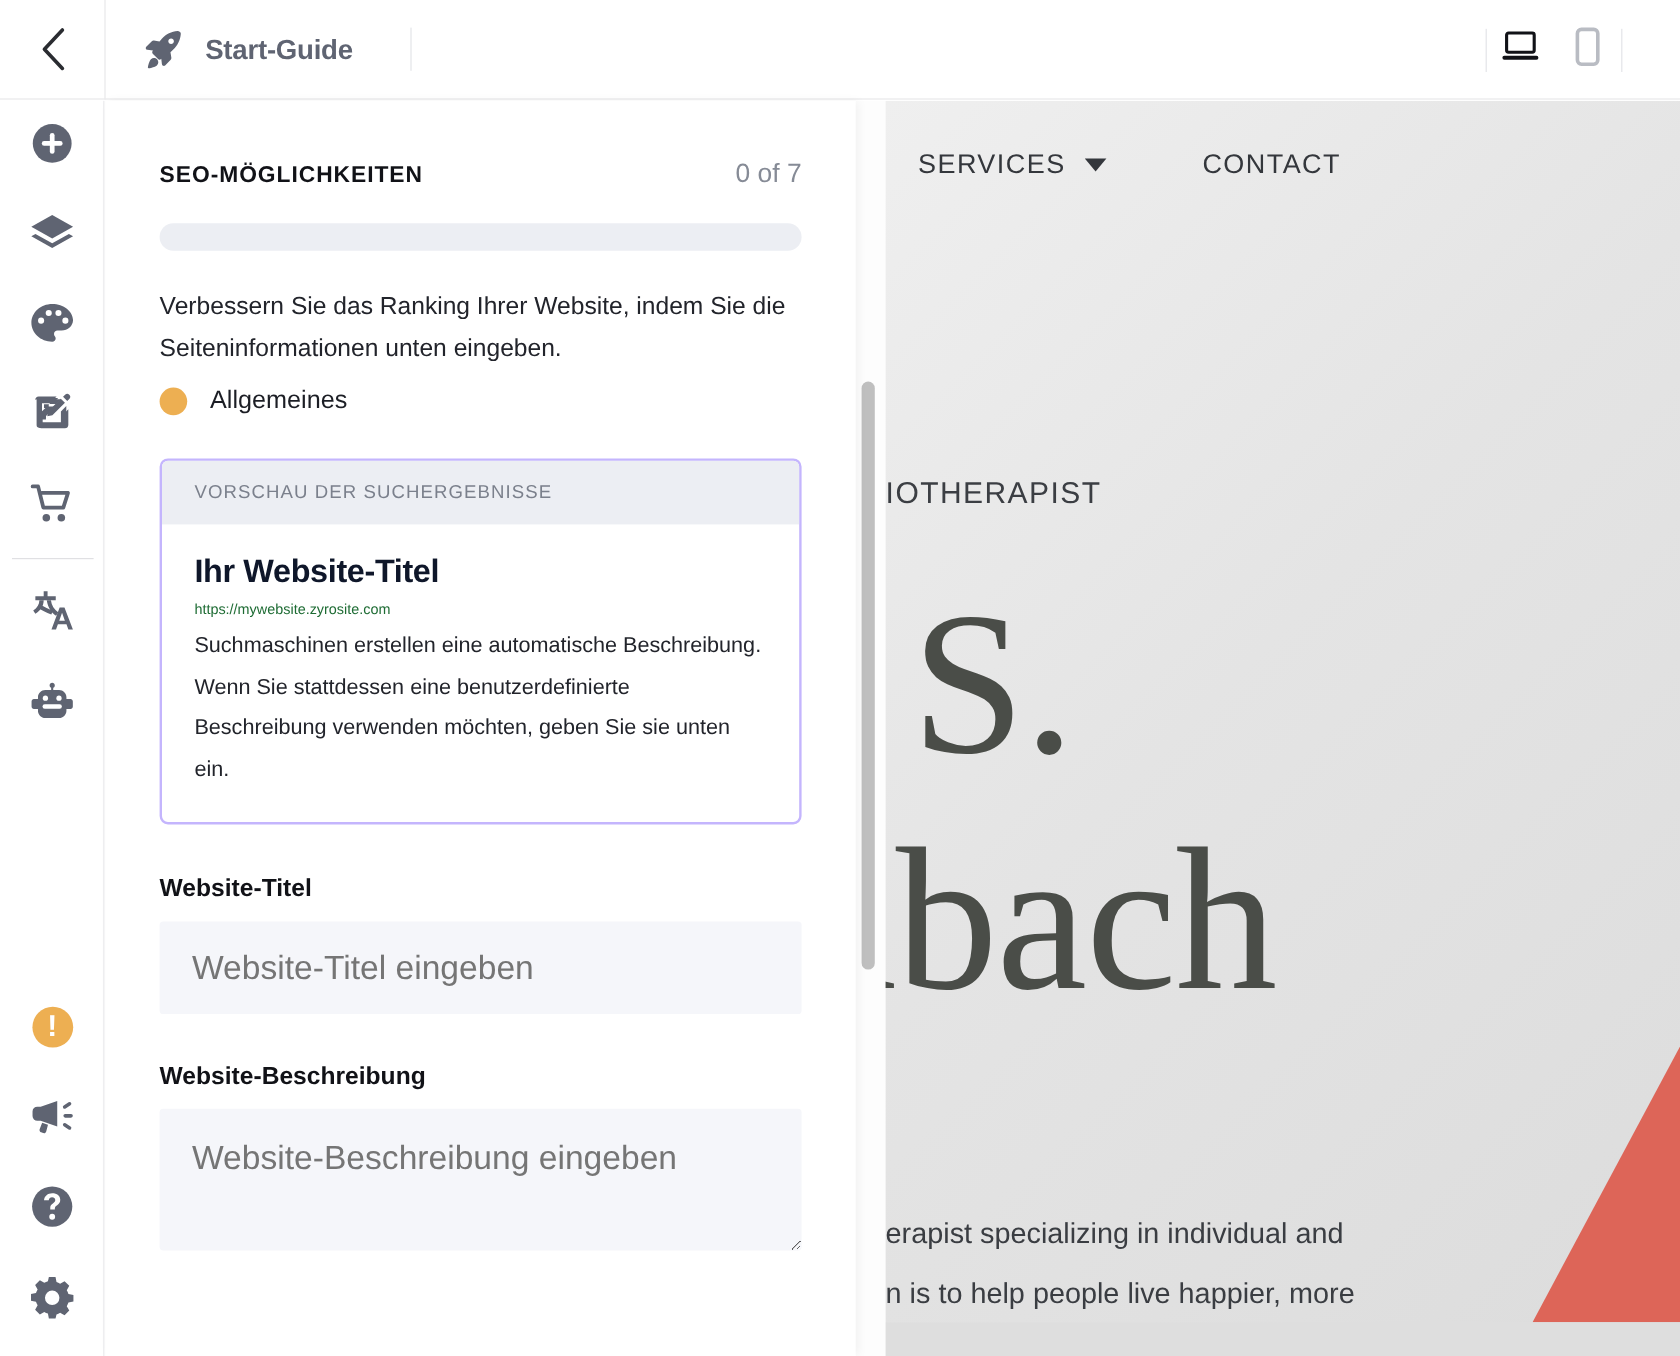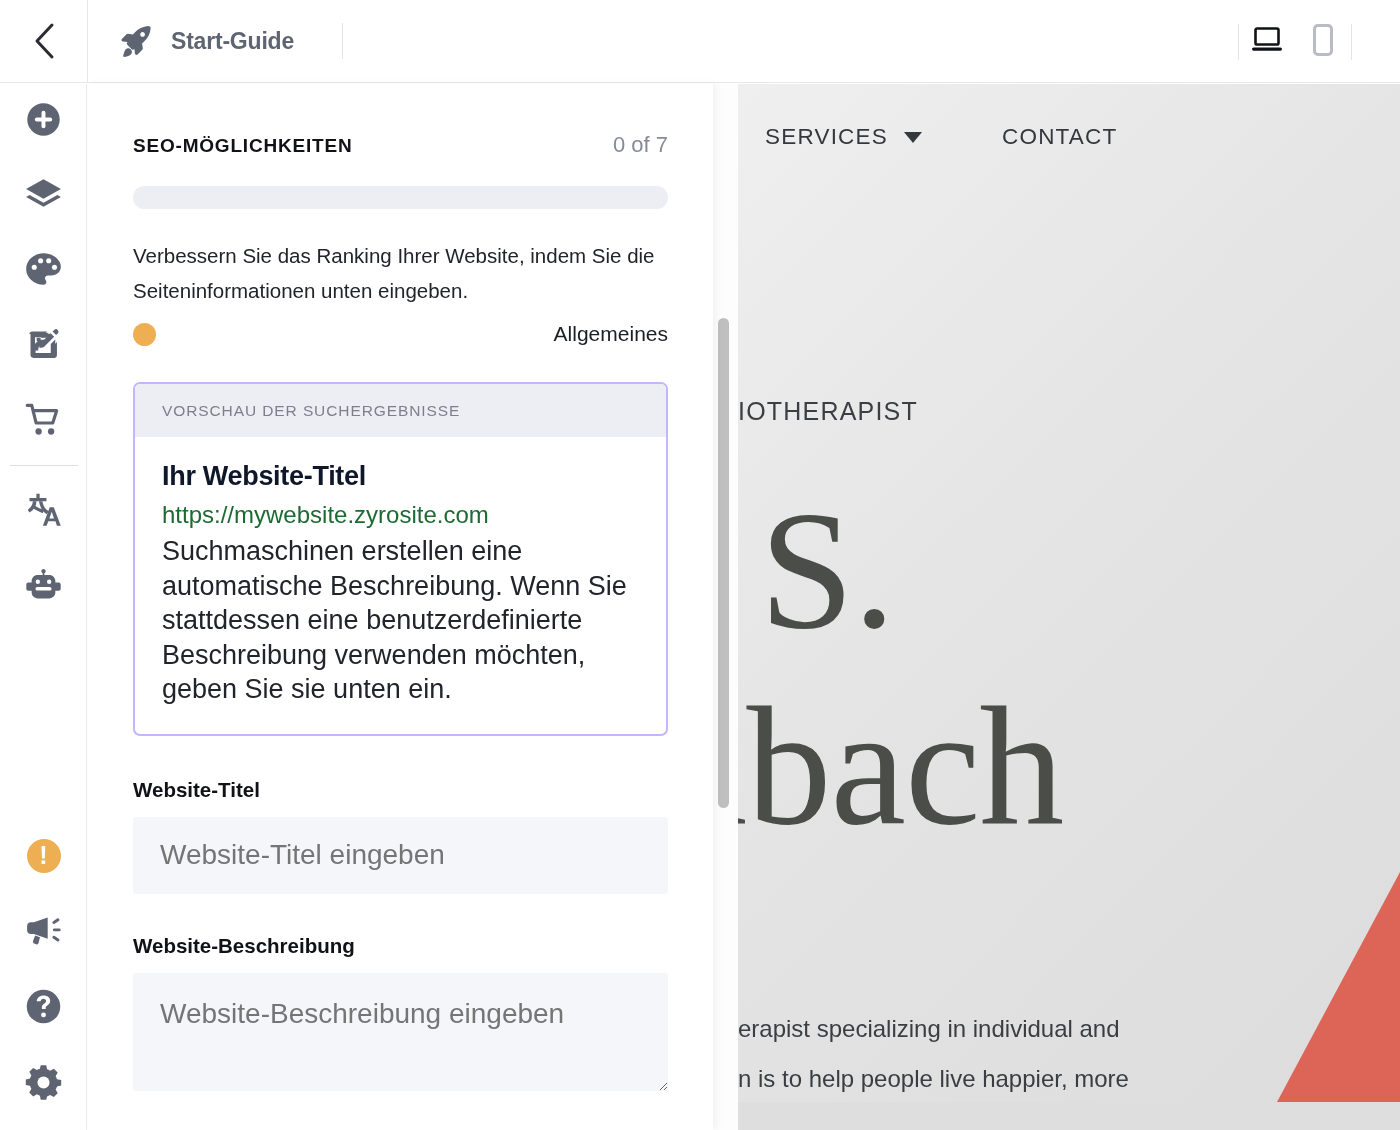--- a/index.html
+++ b/index.html
@@ -97,42 +97,42 @@
 
   .progress-track {
     height: 23px; border-radius: 12px; background: #eceef3; width: 100%;
     margin-bottom: 30px;
   }
 
   .intro {
     font-size: 20.5px; line-height: 34.5px; color: #22242b;
     margin-bottom: 14px;
   }
-  .chip-row { display: flex; align-items: center; gap: 19px; margin-bottom: 36px; justify-content: space-between; }
+  .chip-row { display: flex; align-items: center; gap: 19px; margin-bottom: 36px; }
   .chip-dot {
     width: 23px; height: 23px; border-radius: 50%; background: #EDAF52;
     flex: 0 0 auto;
   }
   .chip-label { font-size: 21px; color: #1c1e25; }
 
   .preview-card {
     border: 2px solid #c4b5fd; border-radius: 7px; overflow: hidden;
     background: #fff; margin-bottom: 42px;
   }
   .preview-card-head {
     background: #eceef3; padding: 18px 27px 17px 27px;
     font-size: 15.5px; letter-spacing: 0.9px; color: #7b808c;
   }
   .preview-card-body { padding: 24px 27px 27px 27px; }
   .pv-title {
     font-size: 27px; font-weight: 700; color: #0f172a; letter-spacing: -0.3px;
     margin-bottom: 9px;
   }
-  .pv-url { font-size: 24px; color: #1d6b33; margin-bottom: 5px; }
-  .pv-desc { font-size: 27px; line-height: 34.5px; color: #22242b; }
+  .pv-url { font-size: 12px; color: #1d6b33; margin-bottom: 5px; }
+  .pv-desc { font-size: 18px; line-height: 34.5px; color: #22242b; }
 
   .field-label {
     font-size: 20.5px; font-weight: 700; color: #111217; margin-bottom: 15px;
   }
   .field-box {
     background: #f5f6fa; border: none; border-radius: 3px;
     width: 100%; padding: 25px 27px;
     font-size: 28px; color: #8d919b;
     font-family: "Liberation Sans", sans-serif;
     display: block;

